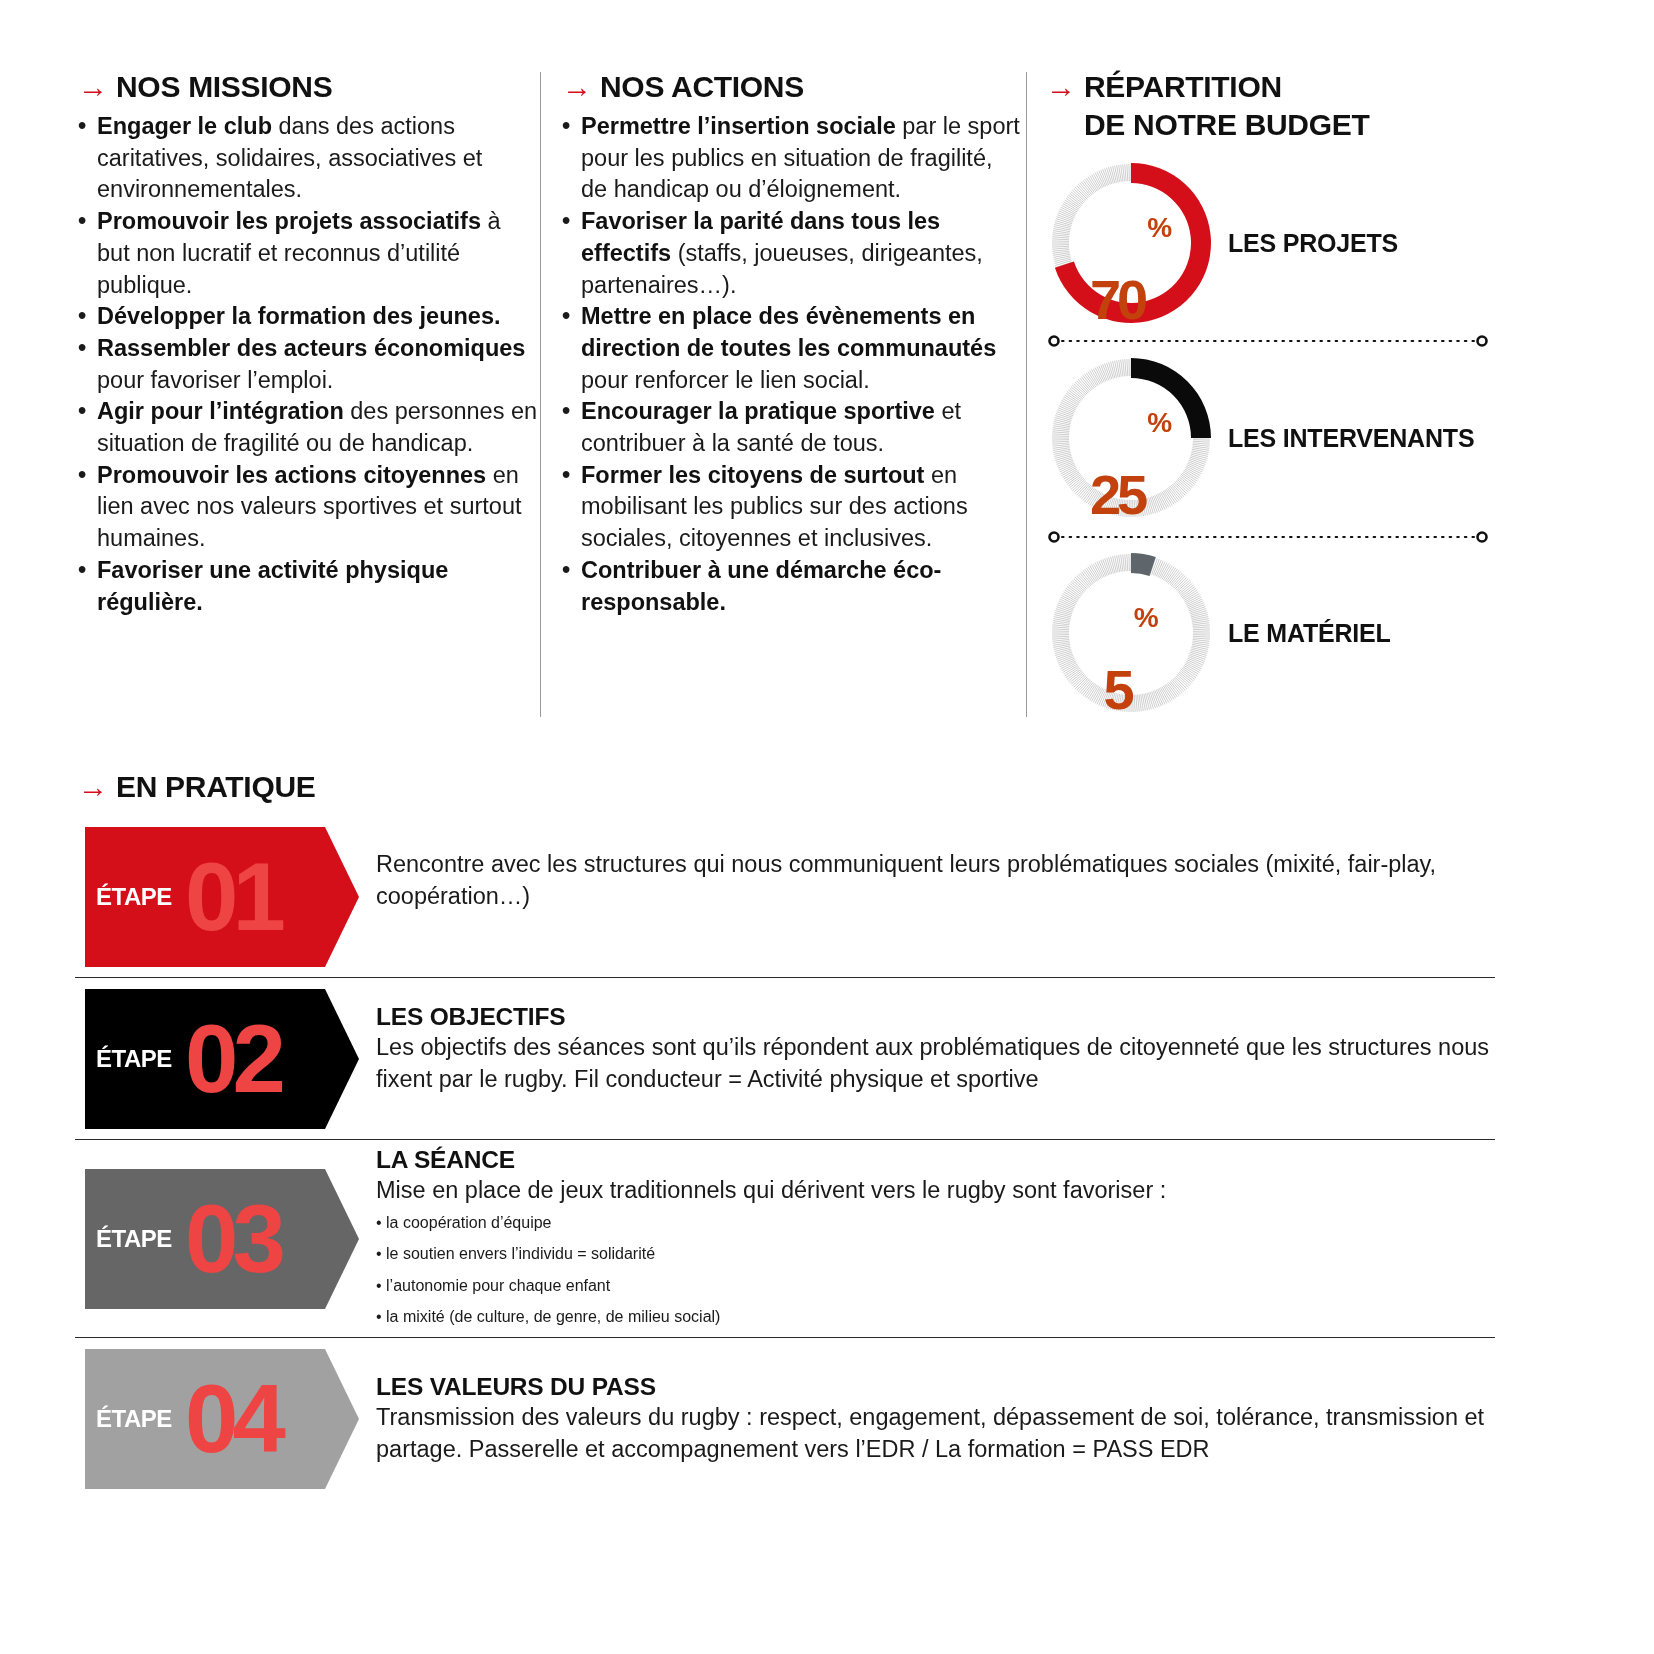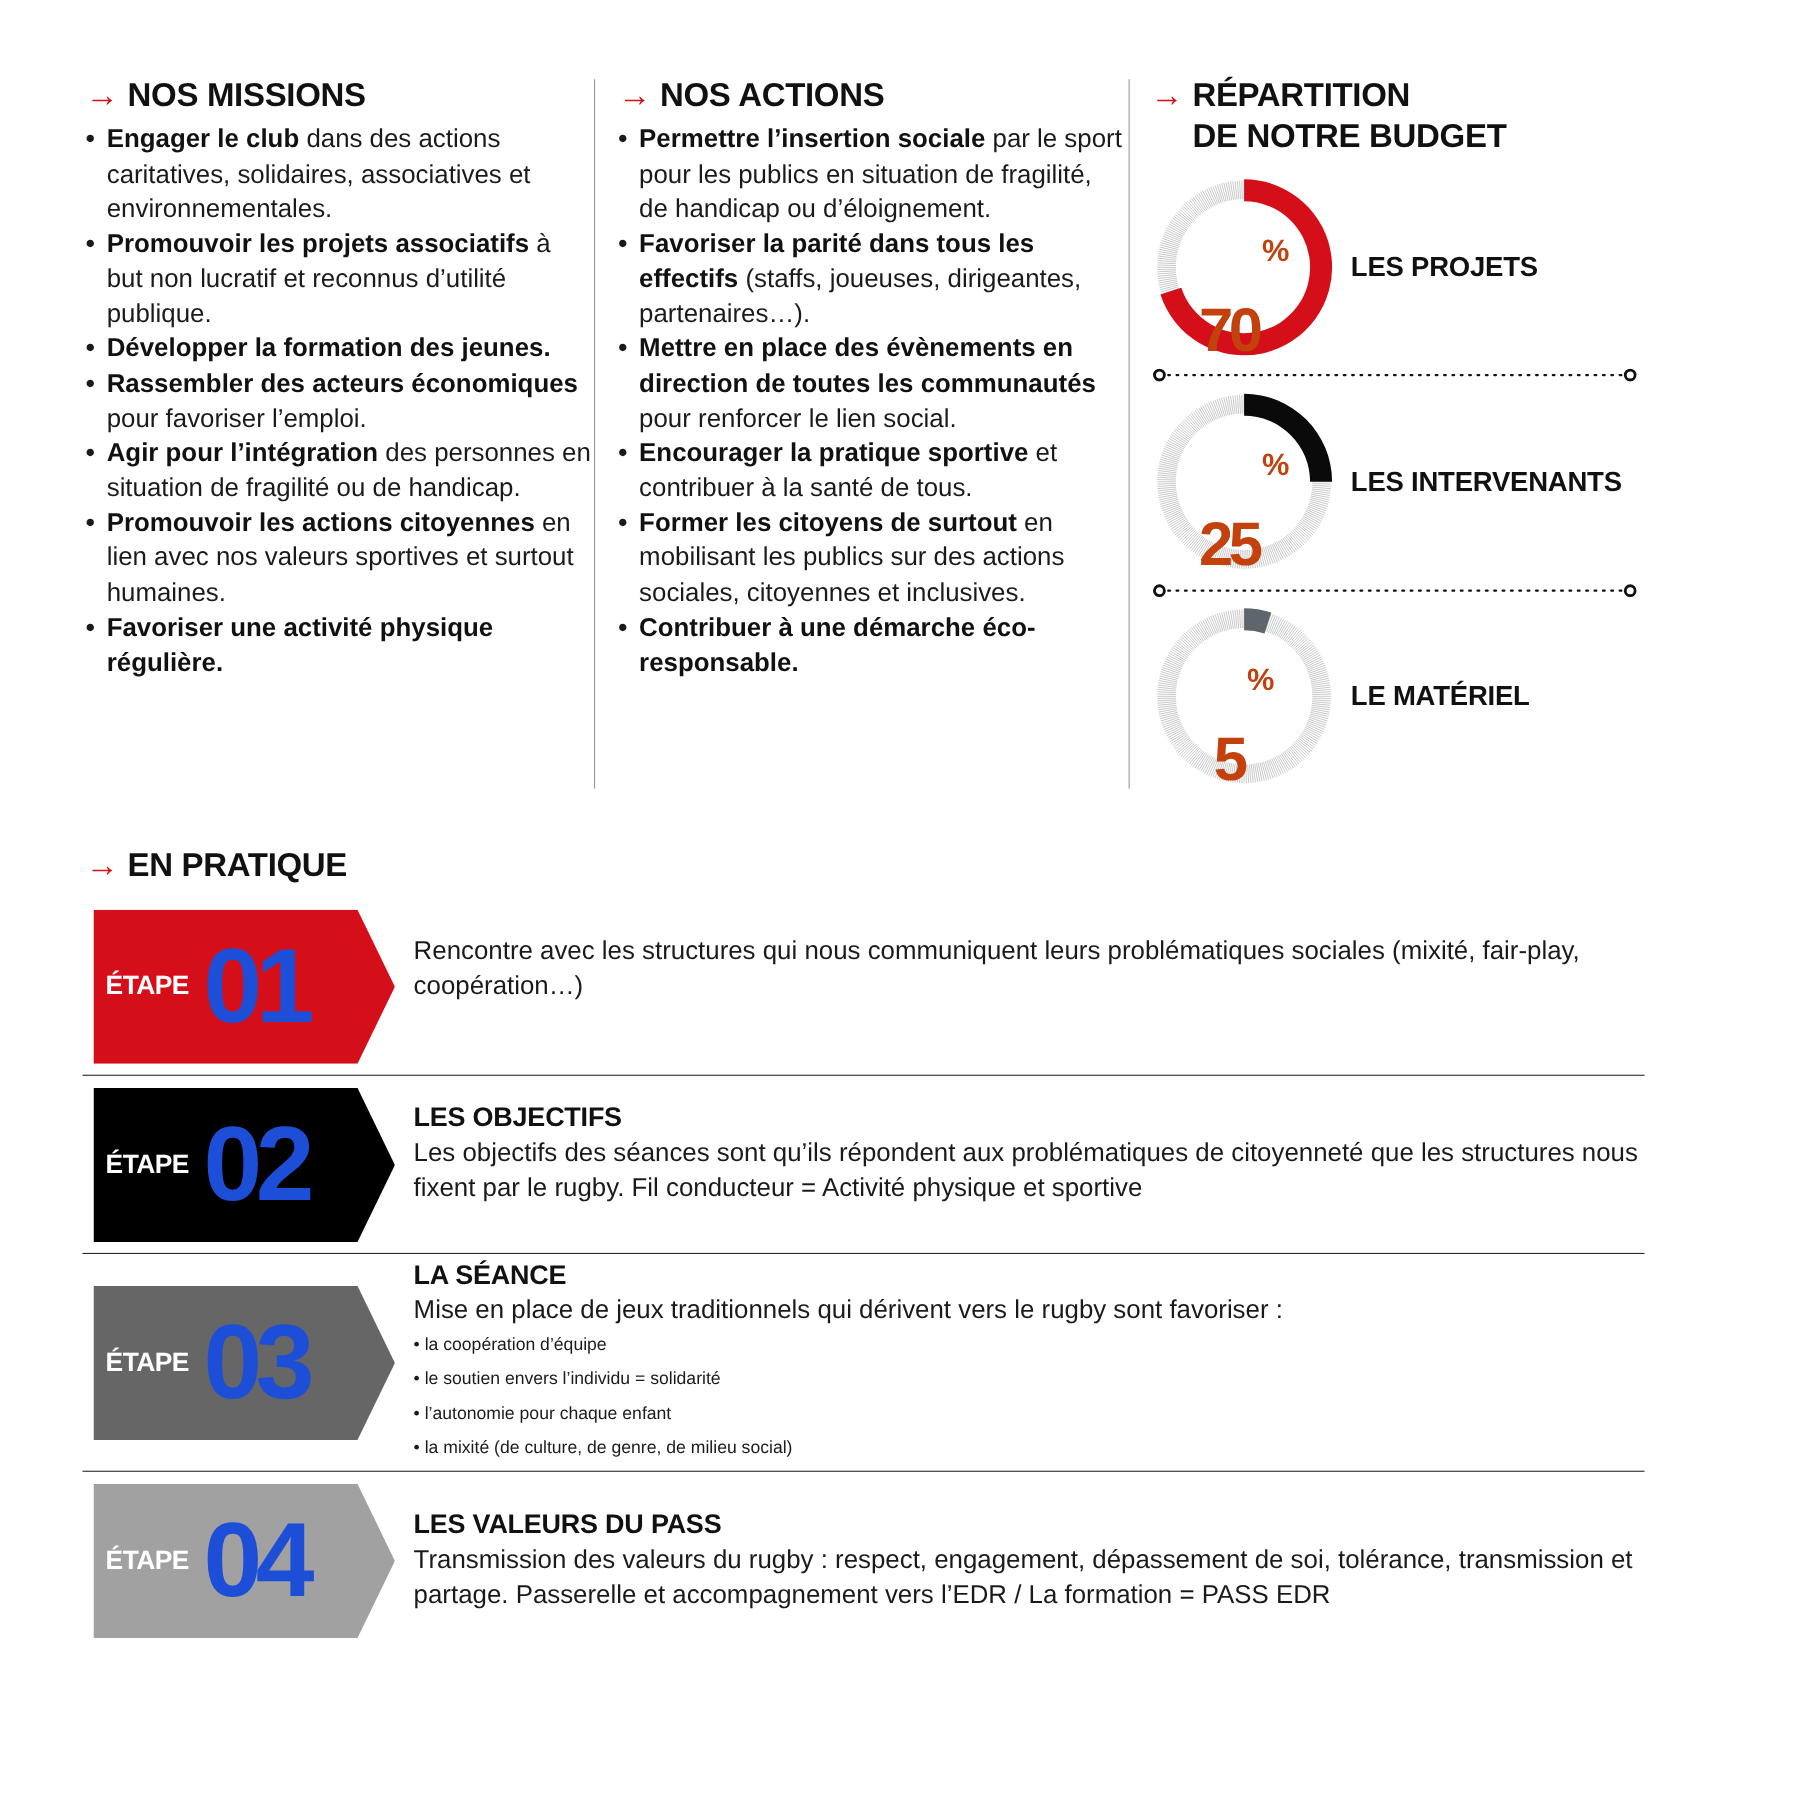--- a/index.html
+++ b/index.html
@@ -32,21 +32,21 @@
     .donut-label { margin-left: 12px; font-weight: bold; font-size: 25px; letter-spacing: -0.2px; color: #111; }
 
     .dotted-sep { position: absolute; left: 2px; width: 440px; height: 12px; }
 
     .pratique-title { position: absolute; left: 78px; top: 768px; }
 
     .step-row { position: absolute; left: 75px; width: 1420px; }
     .step-arrow { position: absolute; left: 10px; width: 274px; height: 140px; }
     .step-arrow svg { position: absolute; left: 0; top: 0; }
     .step-etape { position: absolute; left: 11px; top: 56px; color: #fff; font-weight: bold; font-size: 24px; letter-spacing: -0.5px; }
-    .step-num { position: absolute; left: 100px; top: 20px; color: #1d4ed8; font-weight: bold; font-size: 96px; line-height: 100px; letter-spacing: -6px; }
+    .step-num { position: absolute; left: 100px; top: 20px; color: #ef4444; font-weight: bold; font-size: 96px; line-height: 100px; letter-spacing: -6px; }
     .step-content { position: absolute; left: 301px; }
     .step-heading { font-weight: bold; font-size: 24.5px; line-height: 31px; color: #111; letter-spacing: -0.2px; }
     .step-text { font-size: 23.5px; line-height: 31.6px; color: #1a1a1a; width: 1120px; }
     .step-list { list-style: none; }
     .step-list li { font-size: 16px; line-height: 31.6px; color: #1a1a1a; }
     .step-list li::before { content: "• "; }
 
     .hdivider { position: absolute; left: 75px; width: 1420px; height: 1px; background: #2a2a2a; }
   </style>
 </head>

